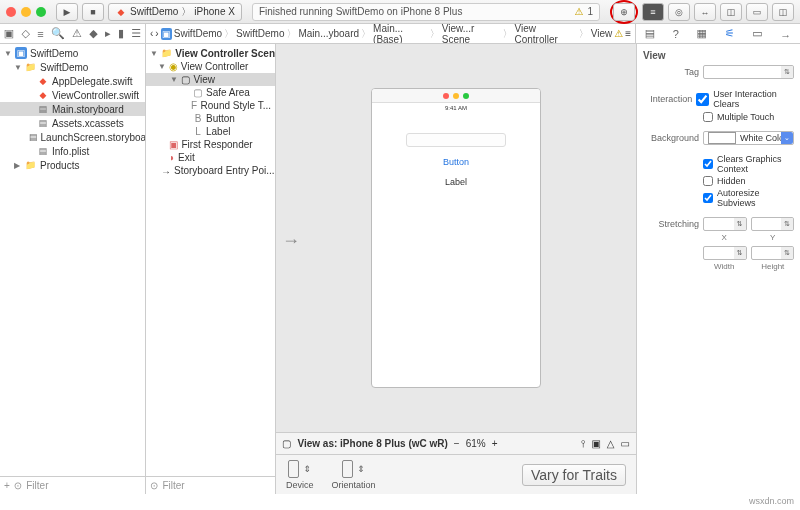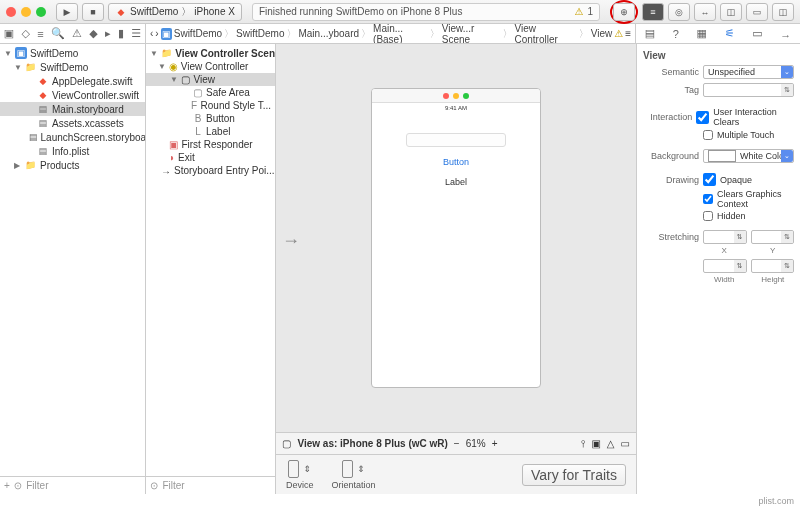--- a/index.html
+++ b/index.html
@@ -325,27 +325,20 @@
         <span>Orientation</span>
       </div>
       <div class="varybtn">Vary for Traits</div>
     </div>
   </div>
 
   <div class="inspector">
     <div class="insp-body">
       <div class="insp-title">View</div>
       <div class="insp-row">
-          <label>Semantic</label>
-          <div class="insp-ctrl">
-            <span>Unspecified</span>
-            <span class="drop">⌄</span>
-          </div>
-        </div>
-      <div class="insp-row">
           <label>Tag</label>
           <div class="insp-ctrl" style="justify-content:flex-end">
             <span>0</span>
             <span class="drop" style="background:#eee;color:#666">⇅</span>
           </div>
         </div>
       <div style="height:6px"></div>
       <div class="insp-row">
           <label>Interaction</label>
           <input type="checkbox" checked="" style="">
@@ -358,32 +351,31 @@
       <div style="height:6px"></div>
       <div class="insp-row">
           <label>Background</label>
           <div class="insp-ctrl">
             <span class="colorswatch" style="background:#fff"></span>
             <span>White Color</span>
             <span class="drop">⌄</span>
           </div>
         </div>
       <div style="height:6px"></div>
-      <div class="insp-row">
-          <label>Drawing</label>
-          <input type="checkbox" checked="" style="">
-          <span style="font-size:9px">Opaque</span>
-        </div>
       <div class="insp-check">
           <input type="checkbox" checked="" style="">
           <span>Clears Graphics Context</span>
         </div>
       <div class="insp-check">
           <input type="checkbox" style="">
           <span>Hidden</span>
+        </div>
+      <div class="insp-check">
+          <input type="checkbox" checked="" style="">
+          <span>Autoresize Subviews</span>
         </div>
       <div style="height:6px"></div>
       <div class="insp-row">
           <label>Stretching</label>
         <div class="insp-ctrl" style="justify-content:flex-end">
             <span>0</span>
             <span class="drop" style="background:#eee;color:#666">⇅</span>
           </div>
         <div class="insp-ctrl" style="justify-content:flex-end">
             <span>0</span>
@@ -406,13 +398,13 @@
           </div>
       </div>
       <div class="numrow">
           <span class="n">Width</span>
           <span class="n">Height</span>
         </div>
     </div>
   </div>
 </div>
 
-<div class="footer">plist.com</div>
+<div class="footer">wsxdn.com</div>
 
 </body></html>

